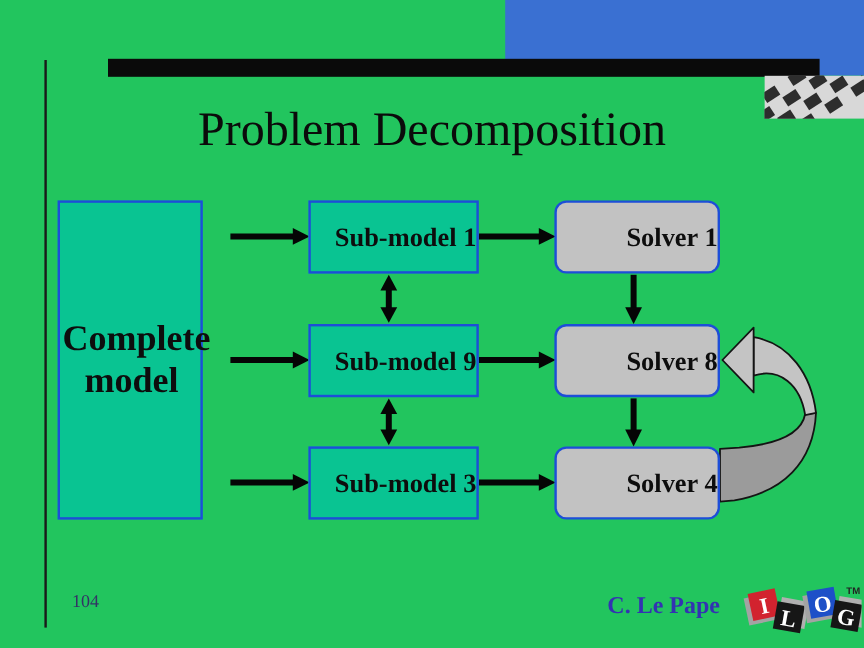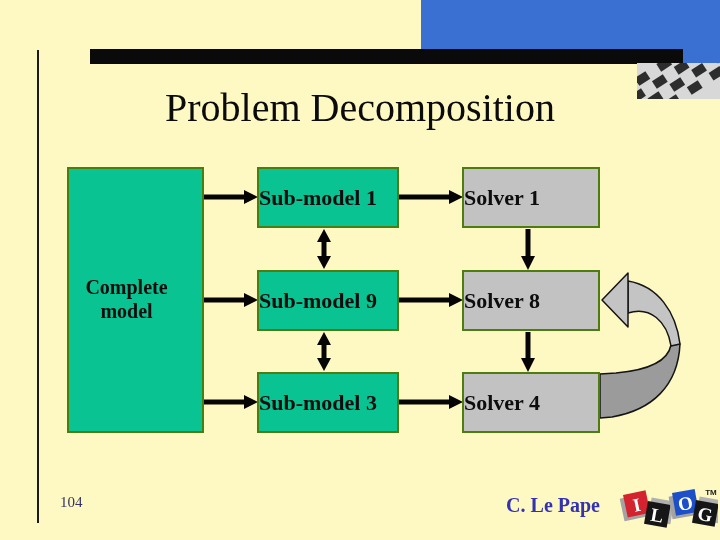--- a/index.html
+++ b/index.html
@@ -1,41 +1,41 @@
 <!DOCTYPE html>
 <html><head>
 <meta charset="utf-8">
 <style>
   html,body{margin:0;padding:0;background:#ffffff;}
   .slide{
-    position:relative;width:720px;height:540px;background:#fef9c3;overflow:hidden;
+    position:relative;width:720px;height:540px;background:#22c55e;overflow:hidden;
     font-family:"Liberation Serif","DejaVu Serif",serif;
   }
   .abs{position:absolute;}
 
   
   .header-blue{left:421px;top:0;width:299px;height:63px;background:#3a70d2;}
   .header-bar{left:90px;top:49px;width:593px;height:15px;background:#0a0a0a;}
   .checker{left:637px;top:63px;width:83px;height:36px;}
   .vline{left:37px;top:50px;width:2px;height:473px;background:#1a1a1a;}
 
   .title{
     left:90px;top:84px;width:540px;text-align:center;
     font-size:40px;color:#0b0b0b;white-space:nowrap;
   }
 
   
   .box{
-    position:absolute;display:flex;align-items:center;justify-content:flex-start;
+    position:absolute;display:flex;align-items:center;justify-content:flex-end;
     text-align:center;font-weight:bold;color:#0d0d0d;
-    border:2px solid #4d7c0f;box-sizing:border-box;z-index:2;line-height:1.18;
+    border:2px solid #1d4ed8;box-sizing:border-box;z-index:2;line-height:1.18;
   }
   .green{background:#09c492;}
-  .graybox{background:#c2c2c2;}
-  .complete{left:67px;top:167px;width:137px;height:266px;font-size:20px;}
+  .graybox{background:#c2c2c2;border-radius:10px;}
+  .complete{left:48px;top:167px;width:121px;height:266px;font-size:30px;}
   .complete span{display:block;width:115px;}
   .sub{left:257px;width:142px;height:61px;font-size:22px;}
   .solver{left:462px;width:138px;height:61px;font-size:22px;}
   .r1{top:167px;}.r2{top:270px;}.r3{top:372px;}
 
   .arrows{left:0;top:0;width:720px;height:540px;z-index:1;pointer-events:none;}
 
   
   .pagenum{left:60px;top:494px;font-size:15px;font-weight:normal;color:#333366;}
   .author{left:450px;top:494px;width:150px;text-align:right;font-size:20px;font-weight:bold;color:#3333b2;}

